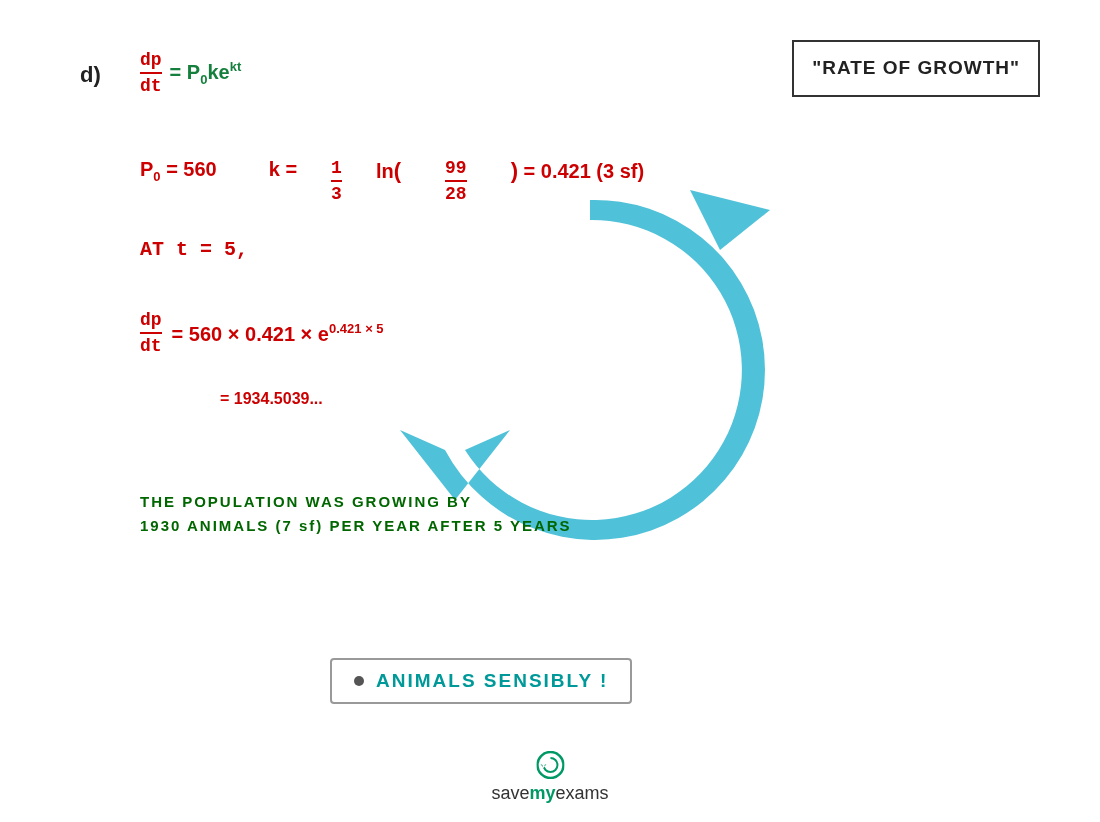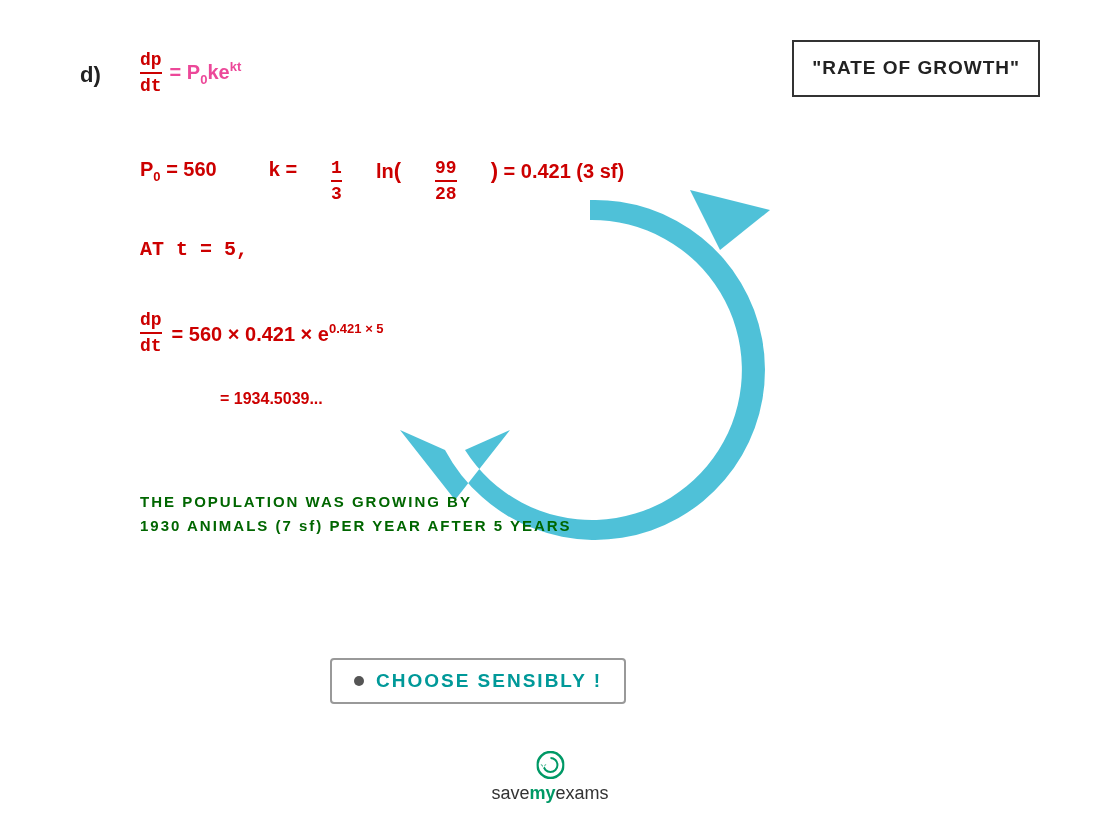--- a/index.html
+++ b/index.html
@@ -58,21 +58,21 @@
 
     .fraction .den {
       padding-top: 2px;
       font-size: 18px;
       color: #cc0000;
       font-weight: bold;
     }
 
     .eq-text {
       font-size: 20px;
-      color: #ec4899;
+      color: #15803d;
       font-weight: bold;
     }
 
     
     .rate-box {
       position: absolute;
       top: 40px;
       right: 60px;
       border: 2px solid #333;
       background: #fff;
@@ -249,21 +249,21 @@
   </div>
 
   <div class="line-p0k">
     <span class="red-text">P<sub>0</sub> = 560</span>
     <span class="red-text" style="margin-left:20px;">k =</span>
     <span class="fraction" style="margin: 0 2px;">
       <span class="num">1</span>
       <span class="den">3</span>
     </span>
     <span class="red-text">ln<span style="font-size:22px;">(</span></span>
-    <span class="fraction" style="margin: 0 2px;">
+    <span class="fraction" style="margin: 0 12px;">
       <span class="num">99</span>
       <span class="den">28</span>
     </span>
     <span class="red-text"><span style="font-size:22px;">)</span> = 0.421  (3 sf)</span>
   </div>
 
   <div class="line-at">AT   t = 5,</div>
 
   <div class="line-dpdt2">
     <span class="fraction">
@@ -295,21 +295,21 @@
       Z
     " fill="#1aaecc" opacity="0.9"></path>
   </svg>
 
   <div class="line-population">
     <div>THE   POPULATION   WAS   GROWING   BY</div>
     <div>1930   ANIMALS   (7 sf)   PER   YEAR   AFTER   5  YEARS</div>
   </div>
 
   <div class="choose-sensibly">
-    <span>CHOOSE  SENSIBLY !</span>
+    <span>ANIMALS  SENSIBLY !</span>
   </div>
 
   <div class="logo-area">
     <svg class="logo-icon" viewBox="0 0 28 28" xmlns="http://www.w3.org/2000/svg">
       <circle cx="14" cy="14" r="13" fill="none" stroke="#009966" stroke-width="2.5"></circle>
       <path d="M 14 6 A 8 8 0 1 1 6 14 L 4 13 L 7 17 L 10 13 L 8 14 A 6 6 0 1 0 14 8 Z" fill="#009966"></path>
     </svg>
     <span class="logo-text">
       <span class="save">save</span><span class="my">my</span><span class="exams">exams</span>
     </span>

